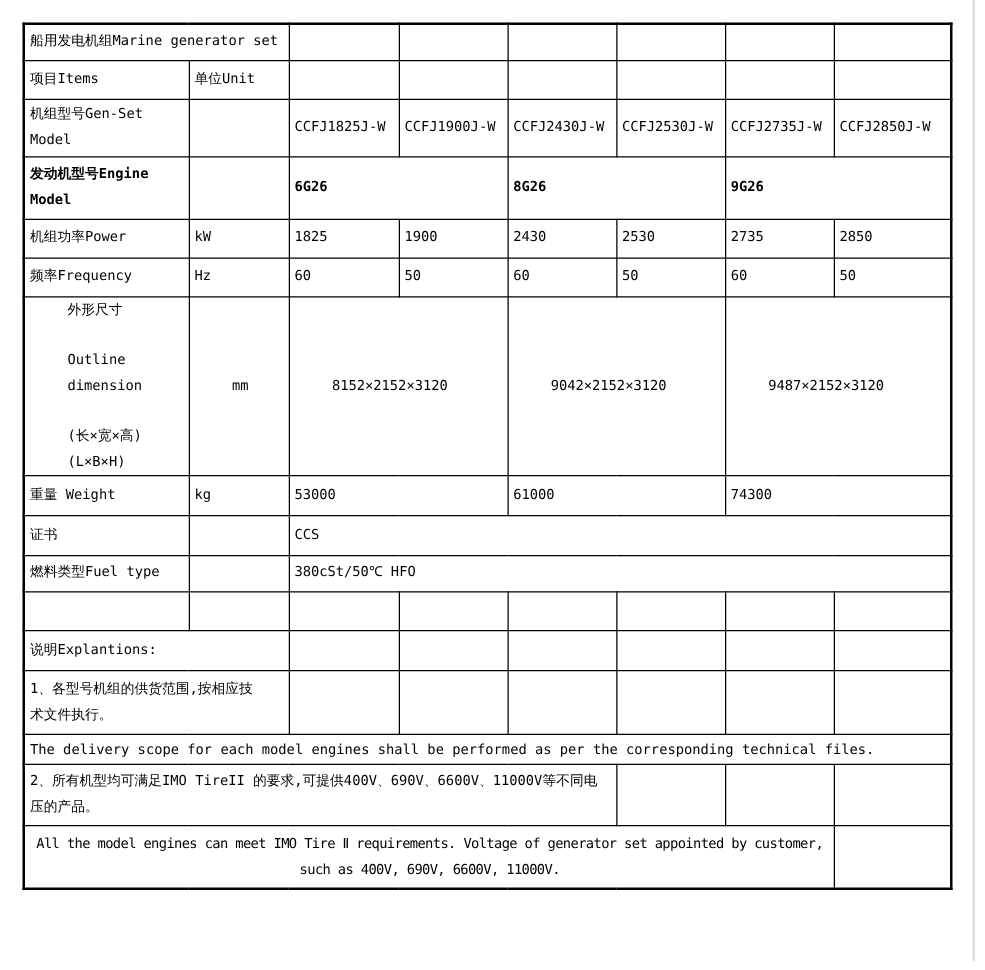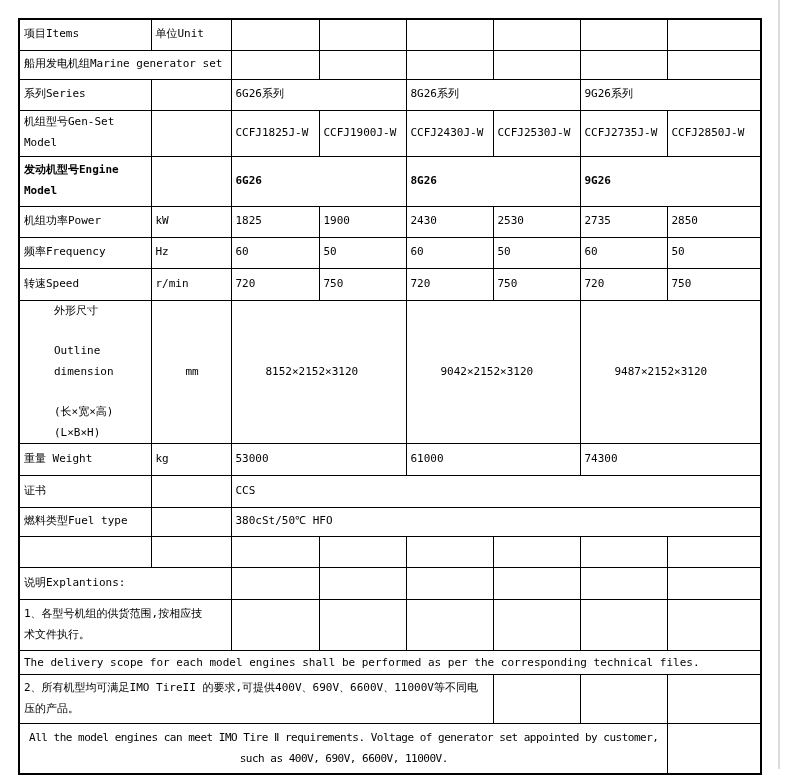--- a/index.html
+++ b/index.html
@@ -84,45 +84,38 @@
       <col class="c0">
         <col class="c1">
         <col class="c2">
         <col class="c3">
       <col class="c4">
         <col class="c5">
         <col class="c6">
         <col class="c7">
     </colgroup>
     <tbody data-name="spec-table-body">
+        <tr data-name="row-table-title">
+          <td colspan="2" data-name="table-title">船用发电机组Marine generator set</td>
+          <td data-name="row-table-title-cell-1"></td>
+          <td data-name="row-table-title-cell-2"></td>
+          <td data-name="row-table-title-cell-3"></td>
+          <td data-name="row-table-title-cell-4"></td>
+          <td data-name="row-table-title-cell-5"></td>
+          <td data-name="row-table-title-cell-6"></td>
+        </tr>
         <tr data-name="row-header-items-unit">
           <td data-name="header-items">项目Items</td>
           <td data-name="header-unit">单位Unit</td>
           <td data-name="row-header-items-unit-cell-2"></td>
           <td data-name="row-header-items-unit-cell-3"></td>
           <td data-name="row-header-items-unit-cell-4"></td>
           <td data-name="row-header-items-unit-cell-5"></td>
           <td data-name="row-header-items-unit-cell-6"></td>
           <td data-name="row-header-items-unit-cell-7"></td>
-        </tr>
-        <tr data-name="row-table-title">
-          <td colspan="2" data-name="table-title">船用发电机组Marine generator set</td>
-          <td data-name="row-table-title-cell-1"></td>
-          <td data-name="row-table-title-cell-2"></td>
-          <td data-name="row-table-title-cell-3"></td>
-          <td data-name="row-table-title-cell-4"></td>
-          <td data-name="row-table-title-cell-5"></td>
-          <td data-name="row-table-title-cell-6"></td>
-        </tr>
-        <tr data-name="row-series">
-          <td data-name="label-series">系列Series</td>
-          <td data-name="row-series-cell-1"></td>
-          <td colspan="2" data-name="series-6g26">6G26系列</td>
-          <td colspan="2" data-name="series-8g26">8G26系列</td>
-          <td colspan="2" data-name="series-9g26">9G26系列</td>
         </tr>
         <tr data-name="row-genset-model">
           <td data-name="label-genset-model">机组型号Gen-Set
 Model</td>
           <td data-name="row-genset-model-cell-1"></td>
           <td data-name="row-genset-model-cell-2">CCFJ1825J-W</td>
           <td data-name="row-genset-model-cell-3">CCFJ1900J-W</td>
           <td data-name="row-genset-model-cell-4">CCFJ2430J-W</td>
           <td data-name="row-genset-model-cell-5">CCFJ2530J-W</td>
           <td data-name="row-genset-model-cell-6">CCFJ2735J-W</td>
@@ -149,30 +142,20 @@
         <tr data-name="row-frequency">
           <td data-name="label-frequency">频率Frequency</td>
           <td data-name="unit-frequency">Hz</td>
           <td data-name="row-frequency-cell-2">60</td>
           <td data-name="row-frequency-cell-3">50</td>
           <td data-name="row-frequency-cell-4">60</td>
           <td data-name="row-frequency-cell-5">50</td>
           <td data-name="row-frequency-cell-6">60</td>
           <td data-name="row-frequency-cell-7">50</td>
         </tr>
-        <tr data-name="row-speed">
-          <td data-name="label-speed">转速Speed</td>
-          <td data-name="unit-speed">r/min</td>
-          <td data-name="row-speed-cell-2">720</td>
-          <td data-name="row-speed-cell-3">750</td>
-          <td data-name="row-speed-cell-4">720</td>
-          <td data-name="row-speed-cell-5">750</td>
-          <td data-name="row-speed-cell-6">720</td>
-          <td data-name="row-speed-cell-7">750</td>
-        </tr>
         <tr data-name="row-outline-dimension">
           <td data-name="label-outline-dimension">外形尺寸
 
 Outline dimension
 
 (长×宽×高)
 (L×B×H)</td>
           <td data-name="unit-outline-dimension">mm</td>
           <td colspan="2" data-name="row-outline-dimension-cell-2">8152×2152×3120</td>
           <td colspan="2" data-name="row-outline-dimension-cell-3">9042×2152×3120</td>

